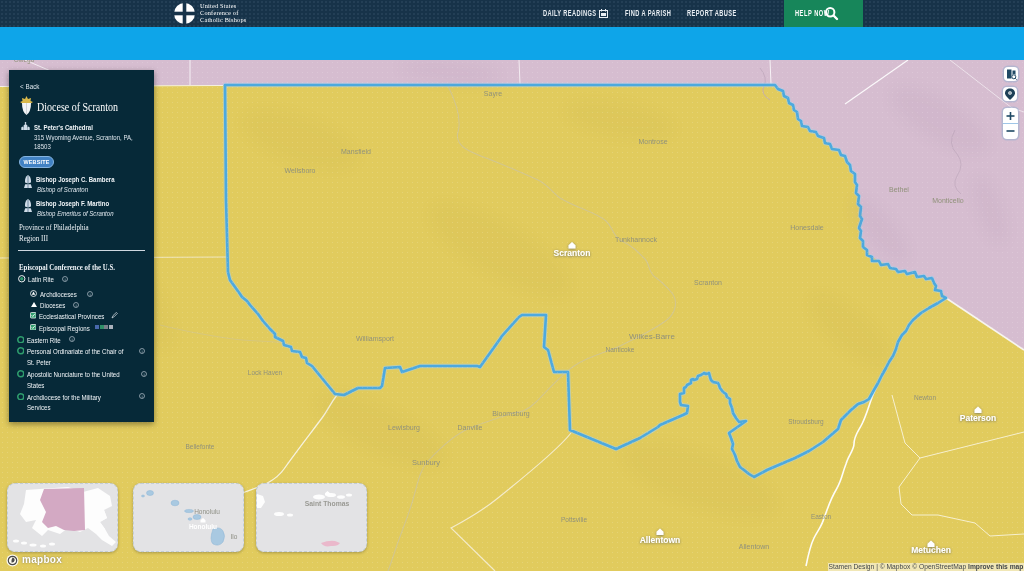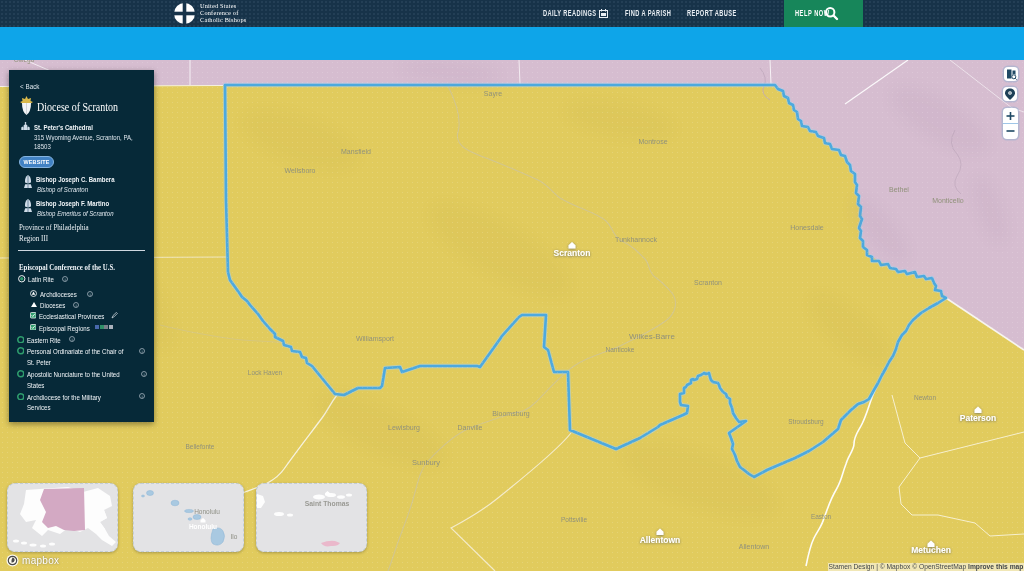--- a/index.html
+++ b/index.html
@@ -28,21 +28,21 @@
 
   
   .mbtn { position:absolute; width:14px; height:14px; background:#fff; border-radius:4px; box-shadow:0 0 0 1.5px rgba(120,170,210,.35); }
   #zoomctl { position:absolute; left:1003px; top:48px; width:15px; height:31px; background:#fff; border-radius:4px; box-shadow:0 0 0 1.5px rgba(120,170,210,.35); }
   
 
   
   .inset { position:absolute; top:423px; width:111px; height:69px; background:#e3e3e5; border-radius:8px; border:1px dashed #c3cdd6; box-shadow:0 1px 3px rgba(0,0,0,.25); overflow:hidden; }
 
   
-  #mblogo { position:absolute; left:6px; top:494px; display:flex; align-items:center; color:#fff; font-size:10px; font-weight:normal; letter-spacing:.3px; text-shadow:0 0 2px rgba(90,90,90,.8); }
+  #mblogo { position:absolute; left:6px; top:494px; display:flex; color:#fff; font-size:10px; font-weight:bold; letter-spacing:.3px; text-shadow:0 0 2px rgba(90,90,90,.8); }
 
   
   #attrib { position:absolute; left:828px; top:503px; width:196px; height:8px; background:rgba(255,255,255,.55); font-size:6.7px; line-height:8.5px; color:#41454a; text-align:center; white-space:nowrap; overflow:hidden; }
 
   
   #panel { position:absolute; left:9px; top:70px; width:145px; height:352px; background:#062938; border-radius:0; box-shadow:0 2px 6px rgba(0,0,0,.4); color:#e9eef3; overflow:hidden; }
   .serif { font-family:"Liberation Serif",serif; }
   .cx { transform:scaleX(.84); transform-origin:left top; }
   .nw { white-space:nowrap; }
 </style>

